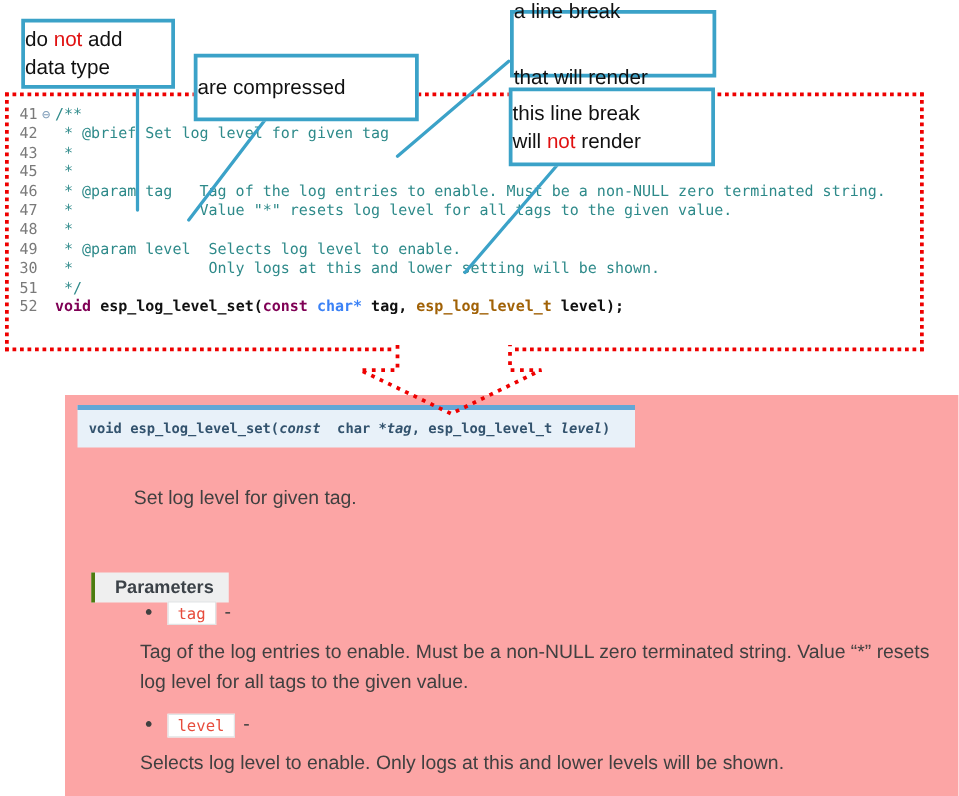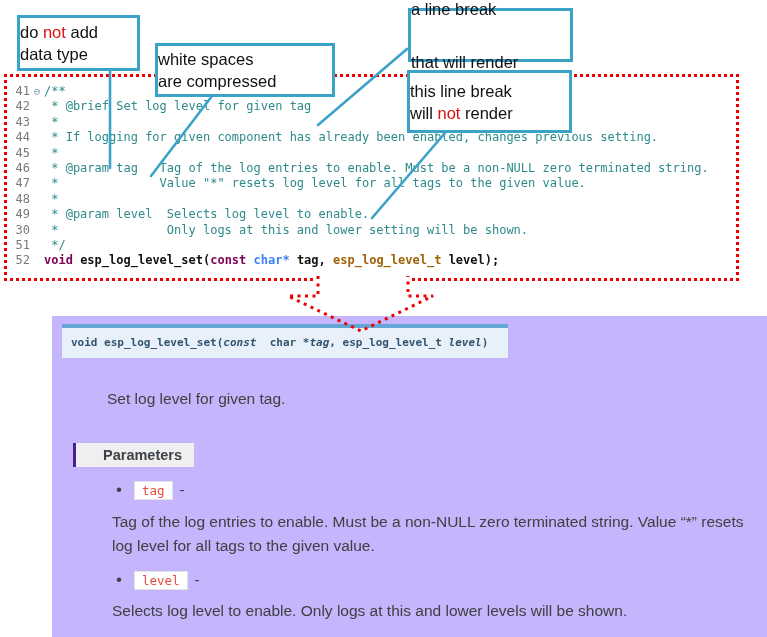--- a/index.html
+++ b/index.html
@@ -29,30 +29,30 @@
   .callout{position:absolute;background:#fff;border:3px solid #3ba2c8;box-sizing:border-box;
            display:flex;flex-direction:column;justify-content:center;align-items:flex-start;
            z-index:4;font-size:16.5px;line-height:22px;color:#111;text-align:center;}
   .callout .red{color:#e01010;}
   .callout-1{left:17px;top:15px;width:123px;height:56px;}
   .callout-2{left:155px;top:43px;width:180px;height:54px;}
   .callout-3{left:408px;top:8px;width:165px;height:54px;gap:31px;}
   .callout-4{left:407px;top:70px;width:165px;height:63px;}
 
   
-  .doc-panel{position:absolute;left:52px;top:316px;width:715px;height:321px;background:#c4b5fd;z-index:1;color:#404040;}
+  .doc-panel{position:absolute;left:52px;top:316px;width:715px;height:321px;background:#fca5a5;z-index:1;color:#404040;}
   .sig-bar{position:absolute;left:10px;top:8px;width:437px;height:30px;background:#e8f1f9;
            border-top:4px solid #63a7d6;box-sizing:content-box;
            font-family:"DejaVu Sans Mono",monospace;font-size:11px;font-weight:bold;
            color:#33536e;line-height:30px;padding-left:9px;white-space:pre;}
   .sig-bar .si{font-style:italic;}
   .doc-brief{position:absolute;left:43px;top:62px;font-size:15.5px;margin:12px;}
   .doc-desc{position:absolute;left:41px;top:98px;font-size:15.5px;margin:0;}
-  .params-label{position:absolute;left:21px;top:127px;background:#efefef;border-left:3px solid #4c1d95;
-                padding:4px 12px 4px 27px;font-weight:bold;font-size:14.5px;color:#3c4248;}
+  .params-label{position:absolute;left:21px;top:142px;background:#efefef;border-left:3px solid #4d7c0f;
+                padding:4px 12px 4px 16px;font-weight:bold;font-size:14.5px;color:#3c4248;}
   .p-row{position:absolute;display:flex;align-items:center;font-size:15.5px;}
   .p-row-0{left:64px;top:164px;}
   .p-row-1{left:64px;top:254px;}
   .bullet{font-size:17px;margin-right:12px;color:#404040;}
   .chip{display:inline-block;border:1px solid #e1e4e5;background:#fff;padding:1px 7px;
         font-family:"DejaVu Sans Mono",monospace;font-size:12.5px;color:#e74c3c;margin-right:7px;}
   .p-dash{color:#404040;}
   .p-desc{position:absolute;font-size:15.5px;line-height:24px;width:645px;}
   .p-desc-0{left:60px;top:194px;}
   .p-desc-1{left:60px;top:283px;}
@@ -61,21 +61,20 @@
 <body>
 
 <div class="canvas">
 
   <div class="code-frame"></div>
 
   <div class="code-editor" id="code-lines">
       <div class="code-row"><span class="gutter-num">41</span><span class="gutter-fold">⊖</span><span class="tok-comment">/**</span></div>
       <div class="code-row"><span class="gutter-num">42</span><span class="gutter-fold"></span><span class="tok-comment"> * @brief Set log level for given tag</span></div>
       <div class="code-row"><span class="gutter-num">43</span><span class="gutter-fold"></span><span class="tok-comment"> *</span></div>
-      <div class="code-row"><span class="gutter-num">44</span><span class="gutter-fold"></span><span class="tok-comment"> * If logging for given component has already been enabled, changes previous setting.</span></div>
       <div class="code-row"><span class="gutter-num">45</span><span class="gutter-fold"></span><span class="tok-comment"> *</span></div>
       <div class="code-row"><span class="gutter-num">46</span><span class="gutter-fold"></span><span class="tok-comment"> * @param tag   Tag of the log entries to enable. Must be a non-NULL zero terminated string.</span></div>
       <div class="code-row"><span class="gutter-num">47</span><span class="gutter-fold"></span><span class="tok-comment"> *              Value "*" resets log level for all tags to the given value.</span></div>
       <div class="code-row"><span class="gutter-num">48</span><span class="gutter-fold"></span><span class="tok-comment"> *</span></div>
       <div class="code-row"><span class="gutter-num">49</span><span class="gutter-fold"></span><span class="tok-comment"> * @param level  Selects log level to enable.</span></div>
       <div class="code-row"><span class="gutter-num">30</span><span class="gutter-fold"></span><span class="tok-comment"> *               Only logs at this and lower setting will be shown.</span></div>
       <div class="code-row"><span class="gutter-num">51</span><span class="gutter-fold"></span><span class="tok-comment"> */</span></div>
       <div class="code-row"><span class="gutter-num">52</span><span class="gutter-fold"></span><span class="tok-kw">void</span><span class="tok-fn"> esp_log_level_set</span><span class="tok-plain">(</span><span class="tok-kw">const</span><span class="tok-type2"> char*</span><span class="tok-plain"> tag, </span><span class="tok-type">esp_log_level_t</span><span class="tok-plain"> level);</span></div>
     </div>
 
@@ -87,21 +86,20 @@
     <line x1="407" y1="49" x2="318" y2="125" stroke="#3ba2c8" stroke-width="2.6" stroke-linecap="round"></line>
     <line x1="457" y1="119" x2="372" y2="218" stroke="#3ba2c8" stroke-width="2.6" stroke-linecap="round"></line>
     <path d="M318,276 L318,296 L288,296 L361,331 L433,296 L408,296 L408,276" fill="none" stroke="#ee0000" stroke-width="3" stroke-dasharray="3 4.5"></path>
   </svg>
 
   <div class="callout callout-1">
       <div><span>do </span><span class="red">not</span><span> add</span></div>
       <div><span>data type</span></div>
     </div>
   <div class="callout callout-2">
-      <div><span>white spaces</span></div>
       <div><span>are compressed</span></div>
     </div>
   <div class="callout callout-3">
       <div><span>a line break</span></div>
       <div><span>that will render</span></div>
     </div>
   <div class="callout callout-4">
       <div><span>this line break</span></div>
       <div><span>will </span><span class="red">not</span><span> render</span></div>
     </div>

